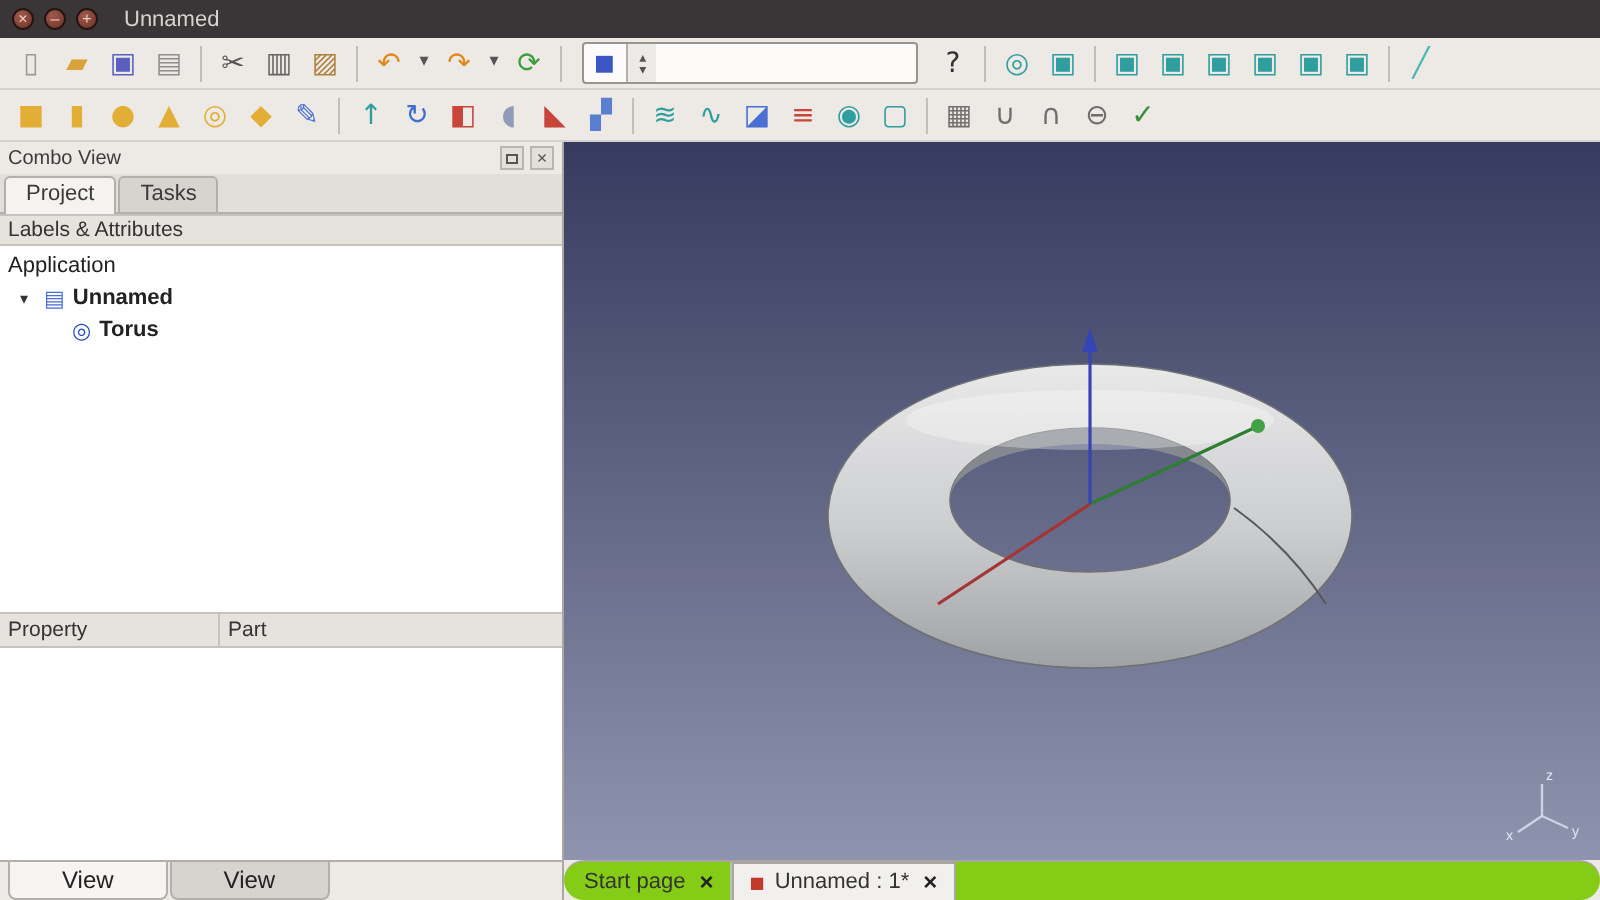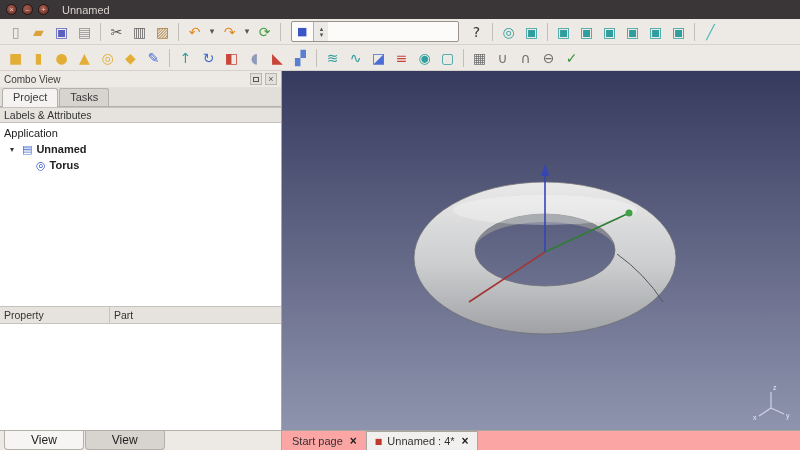--- a/index.html
+++ b/index.html
@@ -59,21 +59,21 @@
   .pbot{height:20px;display:flex;align-items:flex-start;padding-left:4px;background:#edeae6;border-top:1px solid #b3afab;}
   .btab{padding:2px 26px;border:1px solid #b3afab;border-top:none;border-radius:0 0 4px 4px;background:#d7d3cf;font-size:12px;margin-right:1px;}
   .btab.active{background:#f7f5f3;}
 
   
   .vcol{flex:1;display:flex;flex-direction:column;min-width:0;}
   .viewport{flex:1;position:relative;background:linear-gradient(#363a5e,#8f94ae);min-height:0;}
   .viewport svg{position:absolute;inset:0;width:100%;height:100%;}
 
   
-  .doctabs{height:20px;background:#fca5a5;border-top:1px solid #a9a5a1;display:flex;align-items:stretch;padding-left:2px;flex:0 0 auto;}
+  .doctabs{height:20px;background:#84cc16;border-top:1px solid #a9a5a1;display:flex;align-items:stretch;padding-left:2px;flex:0 0 auto;border-radius:10px;}
   .dtab{display:flex;align-items:center;padding:0 8px;color:#333;border-right:1px solid #c0bcb8;}
   .dtab.active{background:#f2f0ee;border:1px solid #a9a5a1;border-bottom:none;}
   .dtab .dticon{font-size:8px;color:#c0392b;margin-right:5px;font-family:"DejaVu Sans",sans-serif;}
   .dtab .x{font-weight:bold;font-size:12px;margin-left:7px;color:#222;line-height:1;}
 </style>
 </head>
 <body>
 
 <div class="window">
 
@@ -329,20 +329,20 @@
           </g>
         </svg>
       </div>
       <div class="doctabs">
         <span class="dtab">
           <span>Start page</span>
           <span class="x">×</span>
         </span>
         <span class="dtab active">
           <span class="dticon">■</span>
-          <span>Unnamed : 4*</span>
+          <span>Unnamed : 1*</span>
           <span class="x">×</span>
         </span>
       </div>
     </div>
 
   </div>
 </div>
 
 </body></html>

